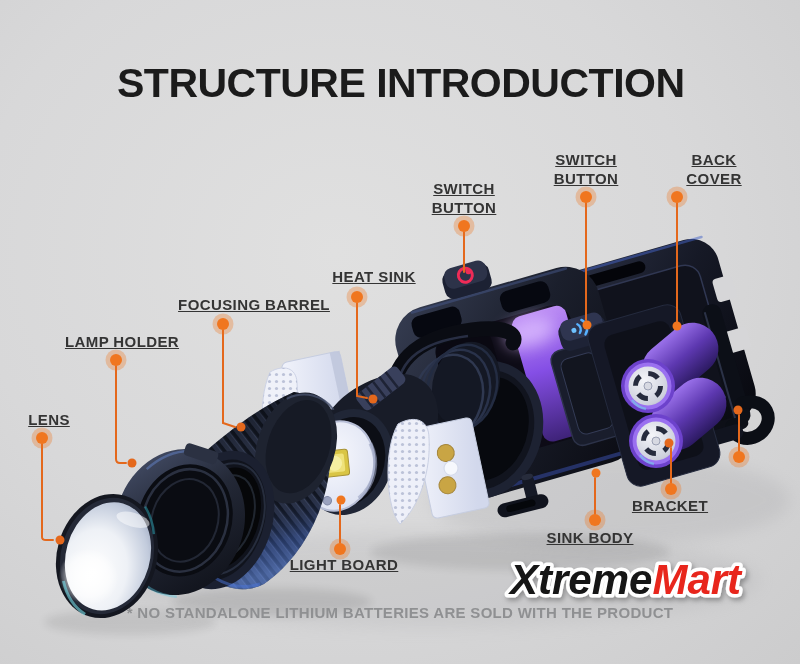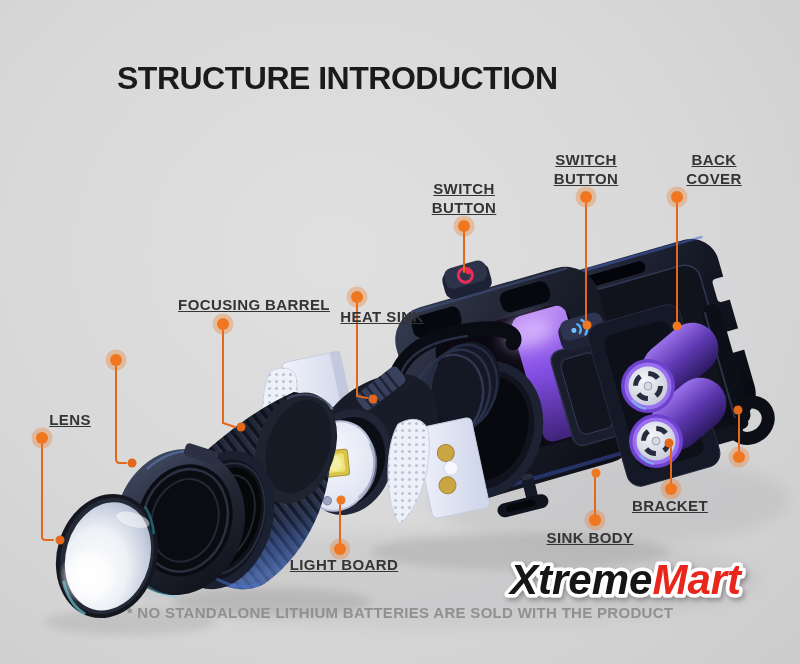--- a/index.html
+++ b/index.html
@@ -3,32 +3,32 @@
 <meta charset="utf-8">
 <style>
   html,body{margin:0;padding:0;}
   #stage{
     position:relative;width:800px;height:664px;overflow:hidden;
     background:radial-gradient(ellipse at 42% 38%, #e0e0e0 0%, #d8d8d9 55%, #cccccd 100%);
     font-family:"Liberation Sans", sans-serif;
   }
   #title{
     position:absolute;left:117px;top:62px;
-    font-size:32px;font-weight:800;letter-spacing:-0.5px;line-height:1.05;
+    font-size:41px;font-weight:800;letter-spacing:-0.5px;line-height:1.05;
     color:var(--title,#1b1b1b);white-space:nowrap;
   }
   .label{
     position:absolute;transform:translateX(-50%);
     font-size:15px;font-weight:700;letter-spacing:.4px;line-height:1.25;
     color:var(--label_text,#343434);text-align:center;white-space:pre-line;text-decoration:underline;
   }
-  #lbl-lens{left:70px;top:411px;}
+  #lbl-lens{left:49px;top:411px;}
   #lbl-lamp-holder{left:122px;top:333px;}
   #lbl-focusing-barrel{left:254px;top:296px;}
-  #lbl-heat-sink{left:382px;top:268px;margin-top:40px;}
+  #lbl-heat-sink{left:374px;top:268px;}
   #lbl-switch-left{left:464px;top:180px;}
   #lbl-switch-right{left:586px;top:151px;}
   #lbl-back-cover{left:678px;top:151px;margin-left:36px;}
   #lbl-light-board{left:344px;top:556px;}
   #lbl-lamp-body{left:590px;top:529px;}
   #lbl-battery{left:670px;top:497px;}
   #lbl-swivel-bracket{left:741px;top:461px;}
   #footnote{
     position:absolute;left:0;top:604px;width:800px;text-align:center;
     font-size:15px;font-weight:700;letter-spacing:.3px;color:var(--footnote_text,#8f9092);
@@ -379,20 +379,21 @@
           <circle cx="739" cy="457" r="10.5" opacity=".32"></circle>
           <circle cx="739" cy="457" r="6"></circle>
           <circle cx="738" cy="410" r="4.5" fill="var(--l)"></circle>
         </g>
     </g>
   </svg>
 
   <div id="title">STRUCTURE INTRODUCTION</div>
 
   <div class="label" id="lbl-lens">LENS</div>
+  <div class="label" id="lbl-lamp-holder">LAMP HOLDER</div>
   <div class="label" id="lbl-focusing-barrel">FOCUSING BARREL</div>
   <div class="label" id="lbl-heat-sink">HEAT SINK</div>
   <div class="label" id="lbl-switch-left">SWITCH
 BUTTON</div>
   <div class="label" id="lbl-switch-right">SWITCH
 BUTTON</div>
   <div class="label" id="lbl-back-cover">BACK
 COVER</div>
   <div class="label" id="lbl-light-board">LIGHT BOARD</div>
   <div class="label" id="lbl-lamp-body">SINK BODY</div>

